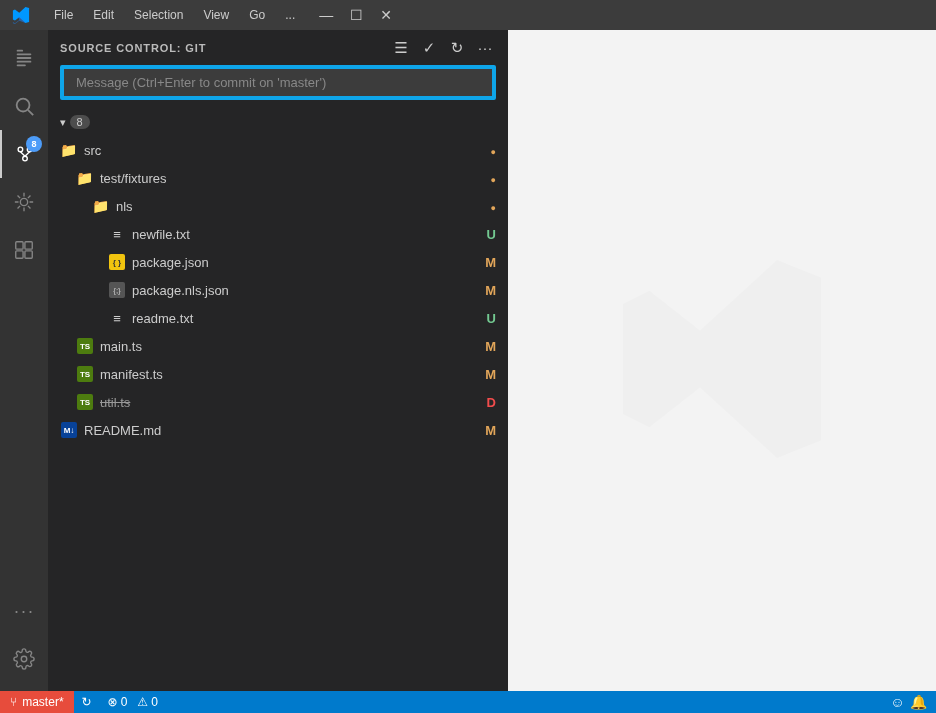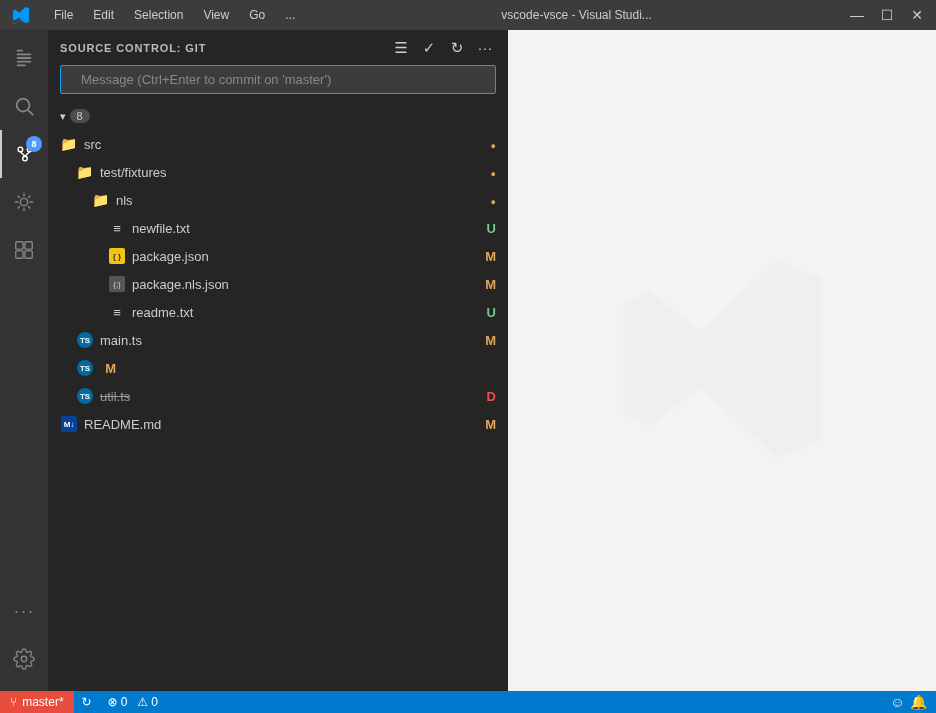--- a/index.html
+++ b/index.html
@@ -154,23 +154,23 @@
       border-radius: 3px;
     }
 
     
     .commit-input-wrap {
       margin: 0 12px 8px 12px;
     }
     .commit-input {
       width: 100%;
       background: #3c3c3c;
-      border: 1px solid #0ea5e9;
-      color: #cccccc;
-      padding: 6px 20px;
+      border: 4px solid #0ea5e9;
+      color: #cccccc;
+      padding: 6px 12px;
       font-size: 13px;
       border-radius: 2px;
       outline: none;
       font-family: inherit;
     }
     .commit-input::placeholder {
       color: #888;
     }
 
     
@@ -318,27 +318,27 @@
       gap: 6px;
     }
     .status-right-icon {
       color: white;
       font-size: 14px;
       cursor: pointer;
     }
 
     
     .icon-ts {
-      background: #0369a1;
+      background: #4d7c0f;
       color: white;
       font-size: 8px;
       font-weight: bold;
       width: 16px;
       height: 16px;
-      border-radius: 8px;
+      border-radius: 2px;
       display: flex;
       align-items: center;
       justify-content: center;
     }
     .icon-json {
       background: #f1c40f;
       color: #333;
       font-size: 8px;
       font-weight: bold;
       width: 16px;
@@ -377,21 +377,20 @@
 
   <div class="titlebar-menu">
     <span class="titlebar-menu-item">File</span>
     <span class="titlebar-menu-item">Edit</span>
     <span class="titlebar-menu-item">Selection</span>
     <span class="titlebar-menu-item">View</span>
     <span class="titlebar-menu-item">Go</span>
     <span class="titlebar-menu-item">...</span>
   </div>
 
-  <span class="titlebar-title">vscode-vsce - Visual Studi...</span>
 
   <div class="titlebar-controls">
     <span class="titlebar-control">—</span>
     <span class="titlebar-control">☐</span>
     <span class="titlebar-control">✕</span>
   </div>
 </div>
 
 <div class="main-container">
 
@@ -546,20 +545,21 @@
           <div class="icon-ts">TS</div>
         </div>
         <span class="file-name">main.ts</span>
         <span class="file-status status-m">M</span>
       </div>
 
       <div class="file-item file-indent-1">
         <div class="file-icon">
           <div class="icon-ts">TS</div>
         </div>
+        <span class="file-name">manifest.ts</span>
         <span class="file-status status-m">M</span>
       </div>
 
       <div class="file-item file-indent-1">
         <div class="file-icon">
           <div class="icon-ts">TS</div>
         </div>
         <span class="file-name deleted">util.ts</span>
         <span class="file-status status-d">D</span>
       </div>

